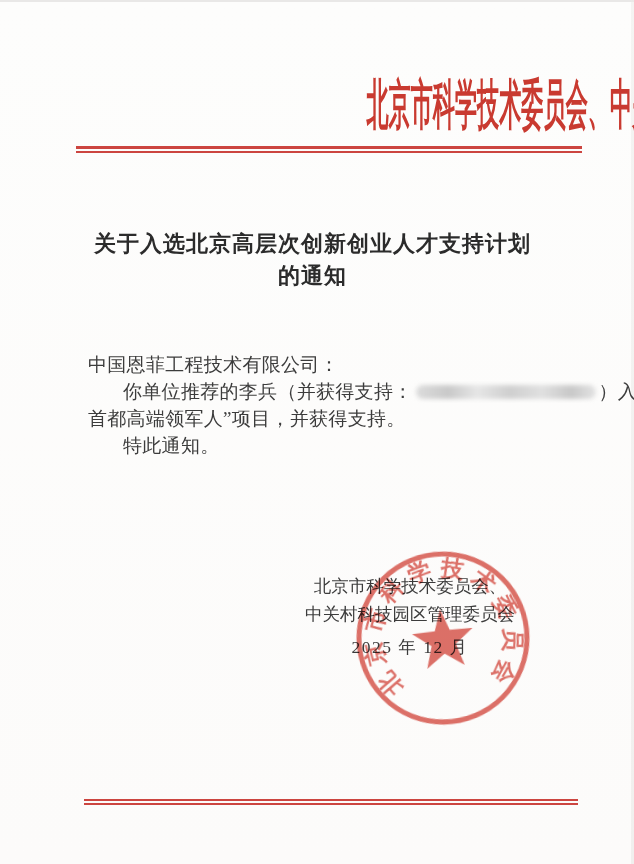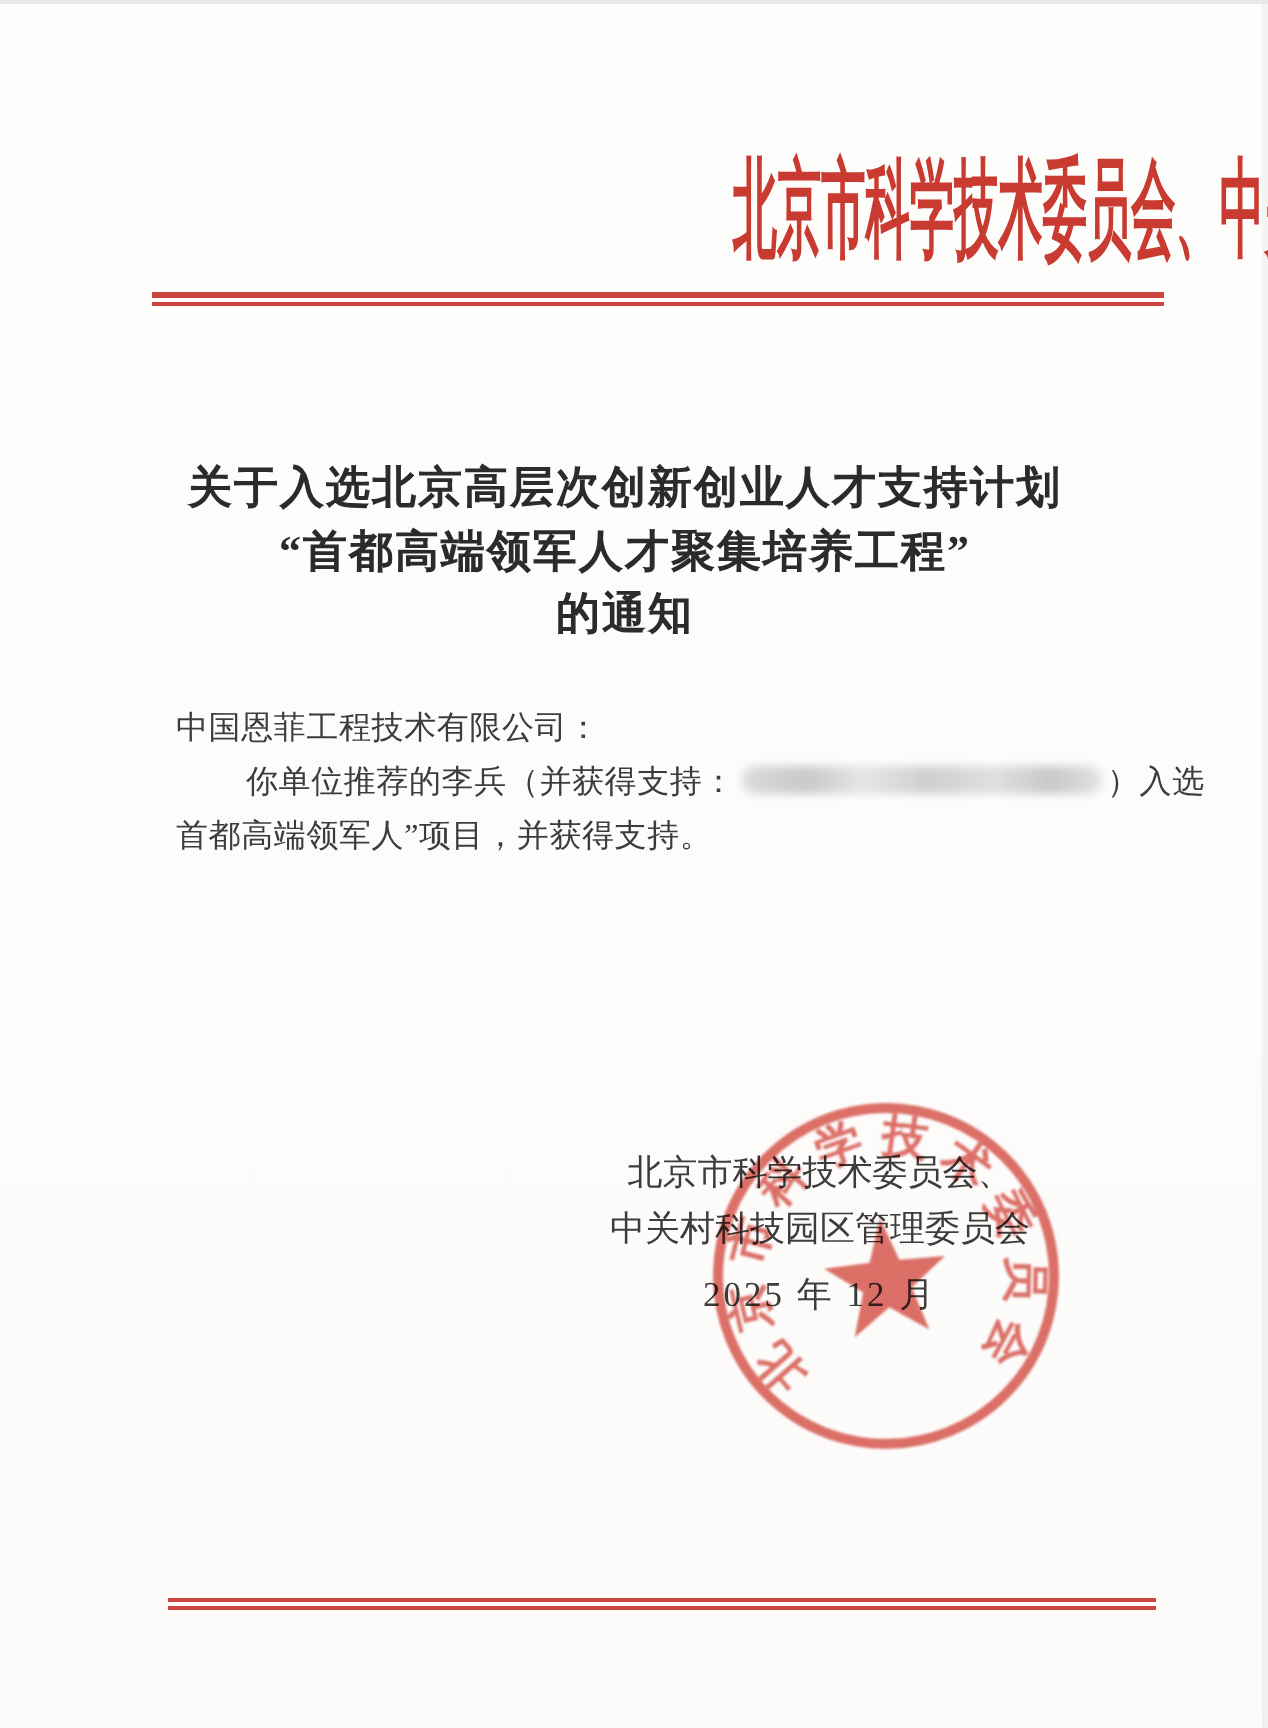--- a/index.html
+++ b/index.html
@@ -29,21 +29,21 @@
   .rule-bottom { left:84px; width:494px; top:799px; border-top-width:2px; }
 
   
   .doc-title { position:absolute; top:228px; left:0; width:625px; text-align:center;
     font-weight:bold; font-size:22px; line-height:31.5px; letter-spacing:1px;
     color:var(--title_black,#2b2b2b); }
   .title-line { white-space:nowrap; }
 
   
   .body-text { position:absolute; top:351px; left:88px; width:492px;
-    font-size:16px; line-height:27px; letter-spacing:.3px;
+    font-size:19px; line-height:27px; letter-spacing:.3px;
     color:var(--body_black,#3c3c3c); }
   .body-line { white-space:nowrap; }
   .body-line.indent { padding-left:35px; }
   .redaction {
     display:inline-block; width:180px; height:14px; margin:0 3px; vertical-align:-1px;
     border-radius:8px;
     background:linear-gradient(90deg,#dcdcdc 0%,#c9c9c9 18%,#e6e6e6 34%,#cfcfcf 52%,#e0e0e0 70%,#c8c8c8 86%,#e3e3e3 100%);
     filter:blur(2.2px);
   }
 
@@ -71,28 +71,28 @@
   <div class="edge-right"></div>
 
   <div class="letterhead">
     <span class="letterhead-text">北京市科学技术委员会、中关村科技园区管理委员会</span>
   </div>
 
   <div class="rule rule-top"></div>
 
   <div class="doc-title">
     <div class="title-line">关于入选北京高层次创新创业人才支持计划</div>
-    <div class="title-line">“首都高端领军人才聚集培养工程”</div>
     <div class="title-line">的通知</div>
   </div>
 
   <div class="body-text">
     <div class="body-line">中国恩菲工程技术有限公司：</div>
     <div class="body-line indent"><span>你单位推荐的李兵（并获得支持：</span><span class="redaction"></span><span>）入选</span></div>
     <div class="body-line">首都高端领军人”项目，并获得支持。</div>
+    <div class="body-line indent">特此通知。</div>
   </div>
 
   <div class="signature">
     <div class="sig-line">北京市科学技术委员会、</div>
     <div class="sig-line">中关村科技园区管理委员会</div>
     <div class="sig-line date">2025 年 12 月</div>
   </div>
 
   <svg class="seal" width="190" height="190" viewBox="-95 -95 190 190" aria-hidden="true">
     <circle class="seal-ring" cx="0" cy="0" r="84"></circle>

